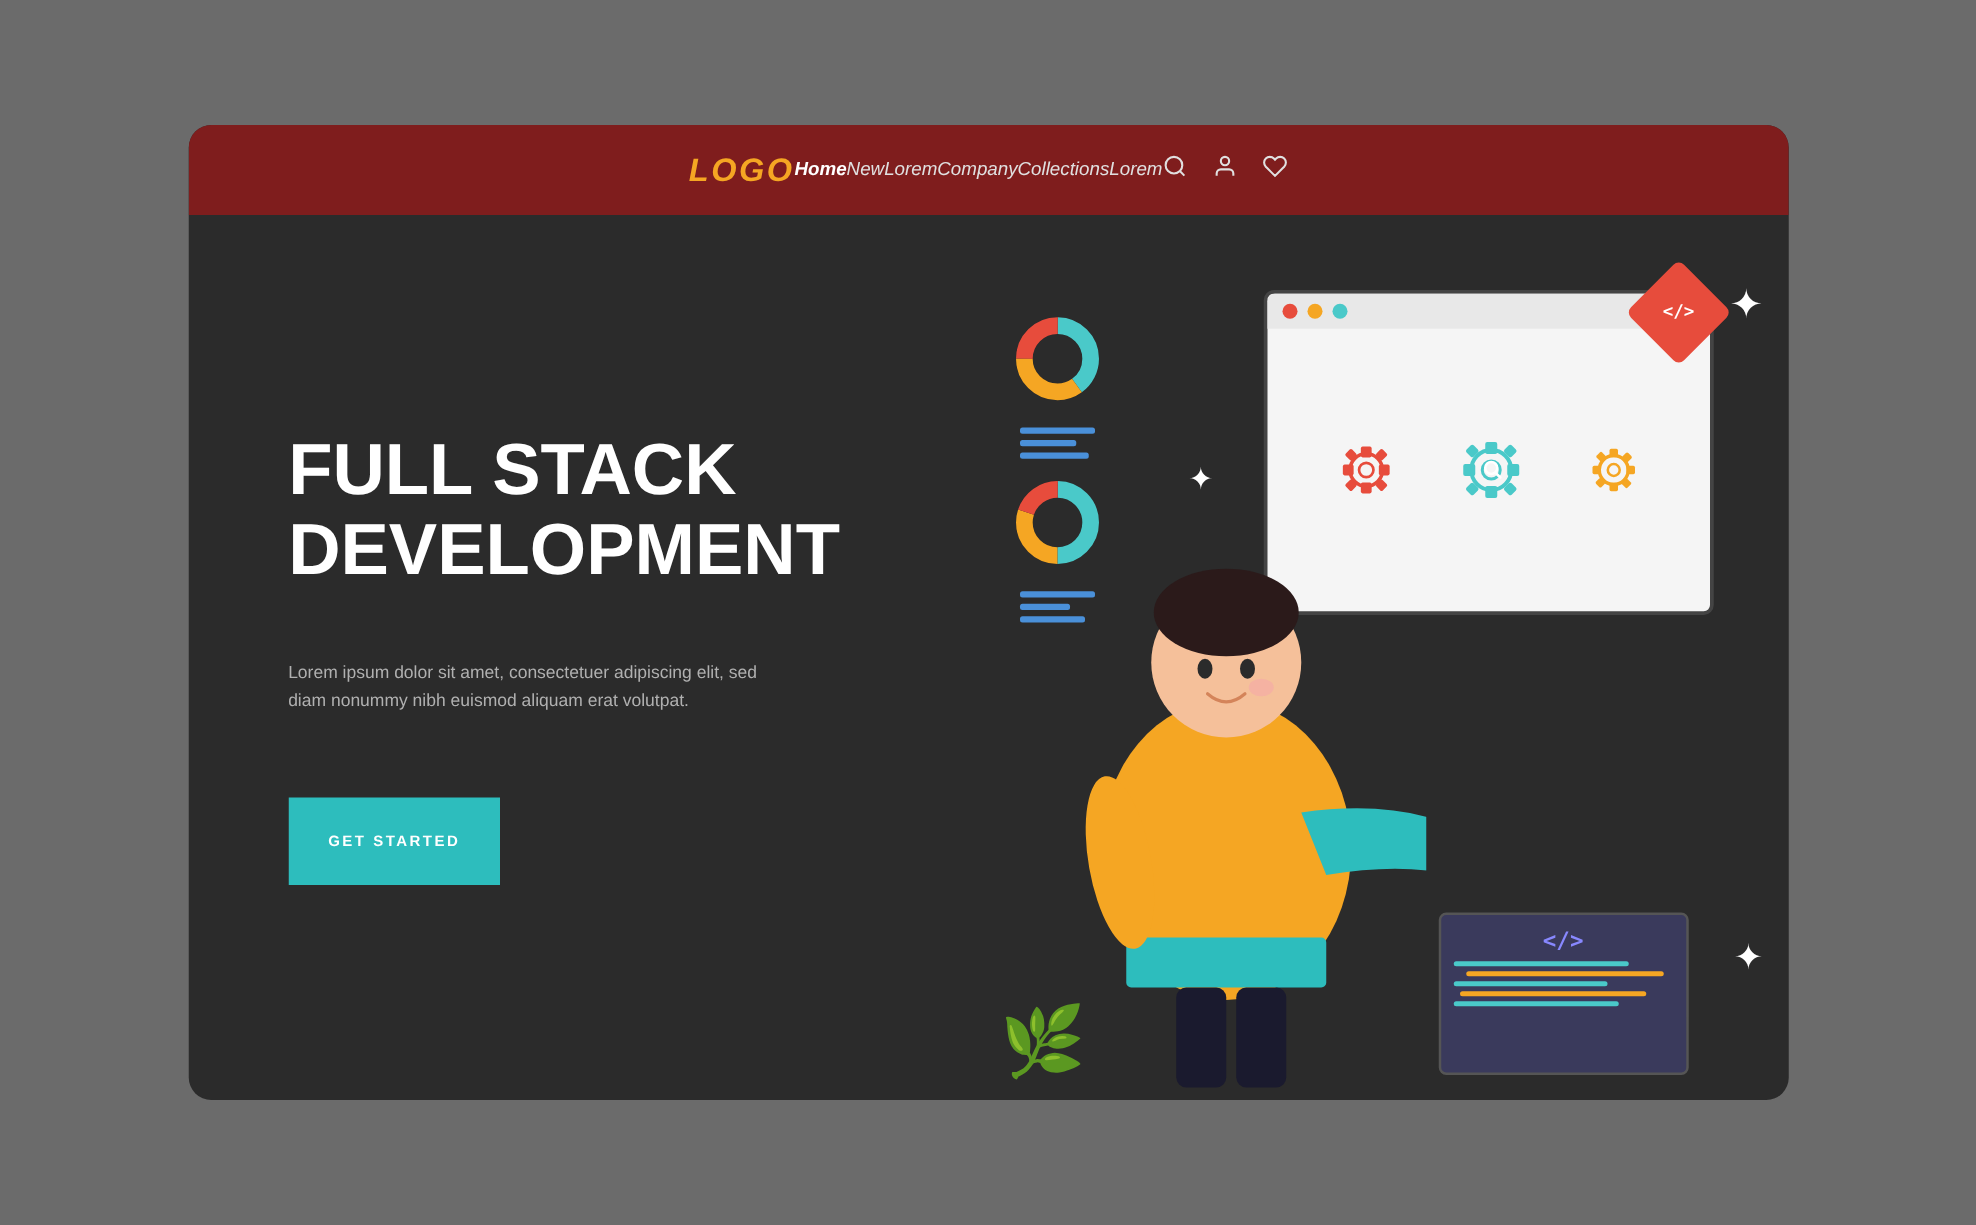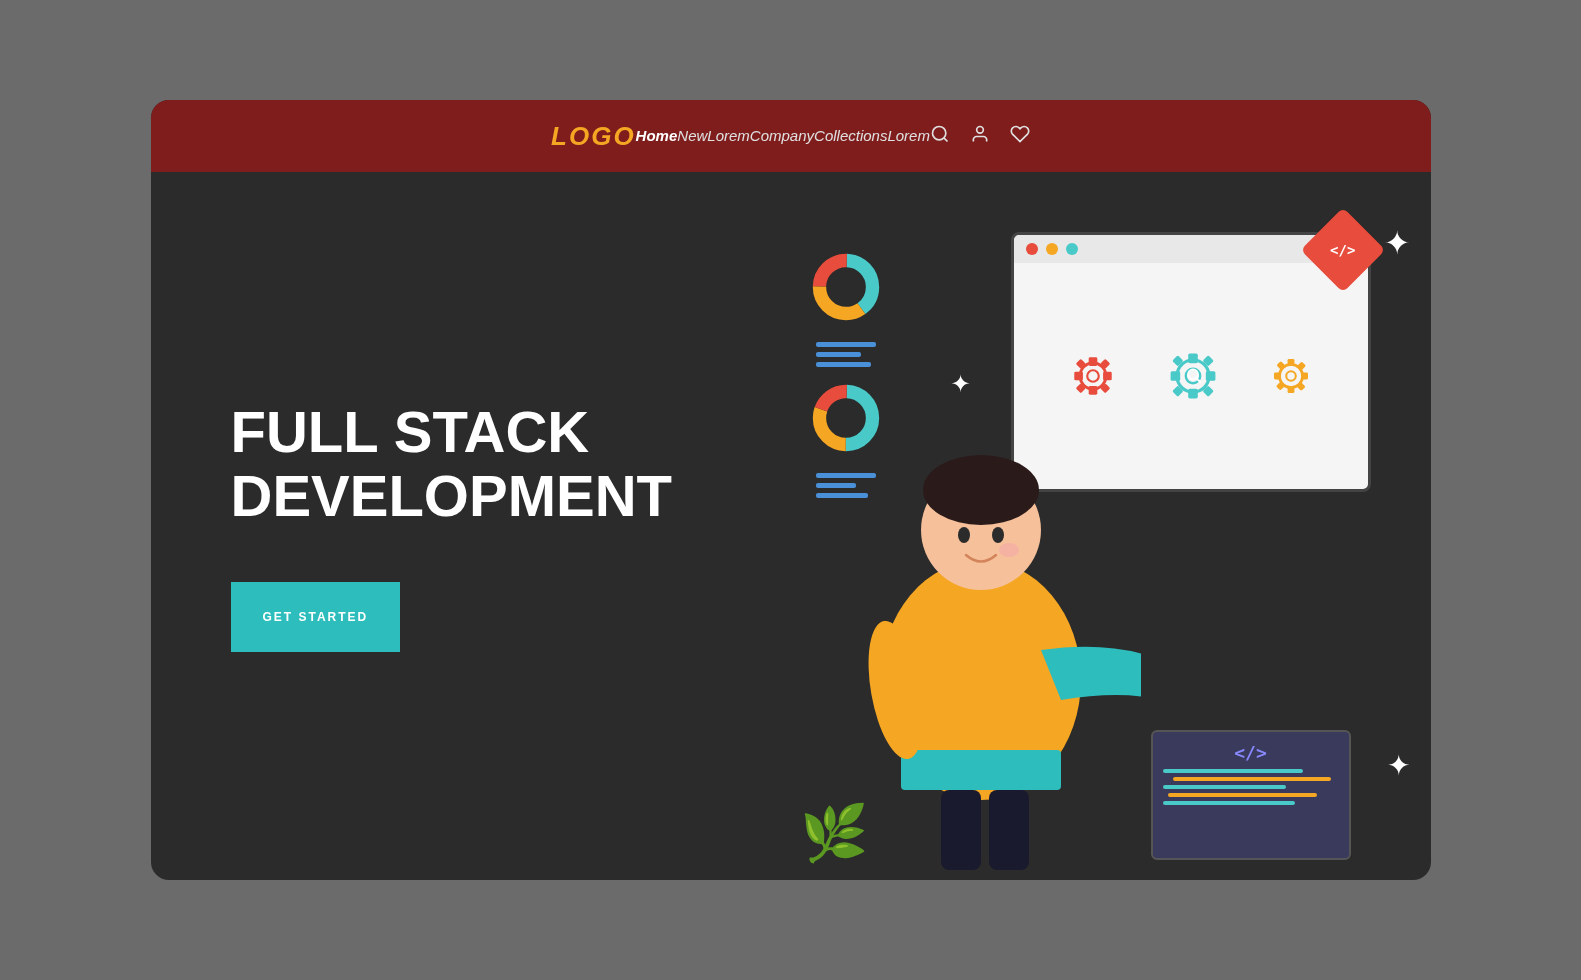--- a/index.html
+++ b/index.html
@@ -268,20 +268,21 @@
     </div>
   </nav>
 
   <div class="hero">
 
     <div class="hero-left">
       <h1 class="hero-title">
         <span>FULL STACK</span><br>
         <span>DEVELOPMENT</span>
       </h1>
+      <p class="hero-subtitle">Lorem ipsum dolor sit amet, consectetuer adipiscing elit, sed diam nonummy nibh euismod aliquam erat volutpat.</p>
       <button class="cta-button">GET STARTED</button>
     </div>
 
     <div class="hero-right">
 
       <div class="charts-panel">
 
         <svg class="donut" viewBox="0 0 42 42">
           <circle cx="21" cy="21" r="15.91549430918954" fill="transparent" stroke="#2b2b2b" stroke-width="8"></circle>
           <circle cx="21" cy="21" r="15.91549430918954" fill="transparent" stroke="#4ac9c9" stroke-width="8" stroke-dasharray="40 60" stroke-dashoffset="25"></circle>

